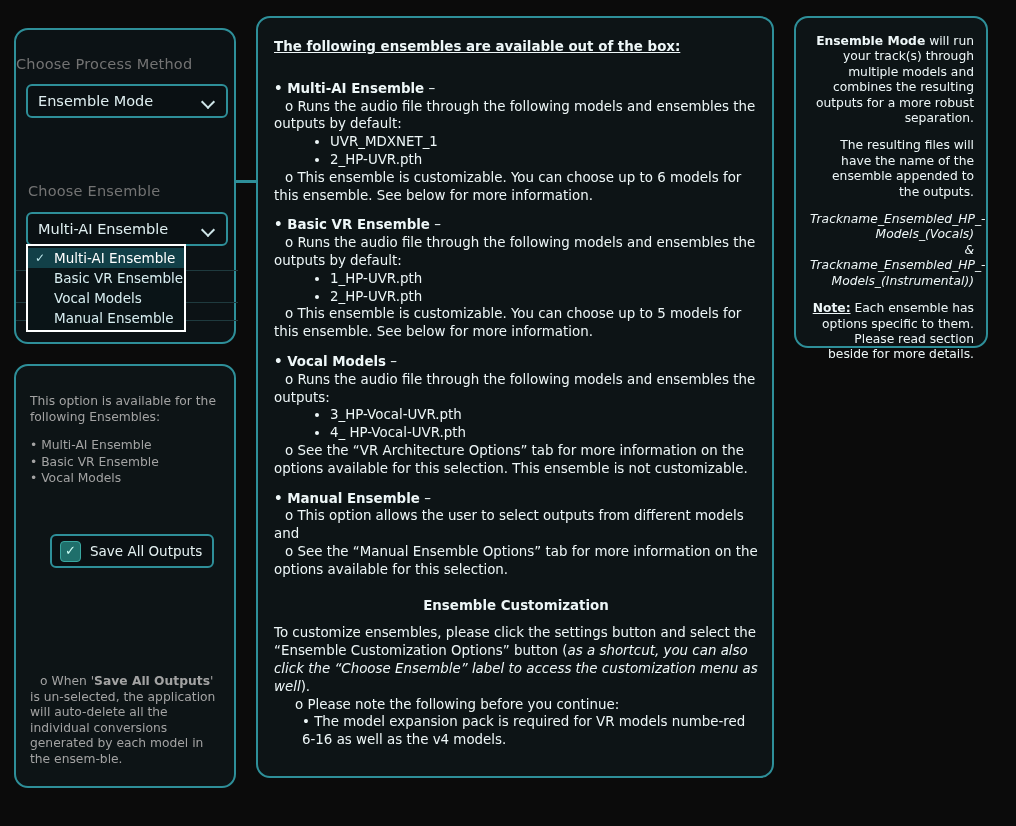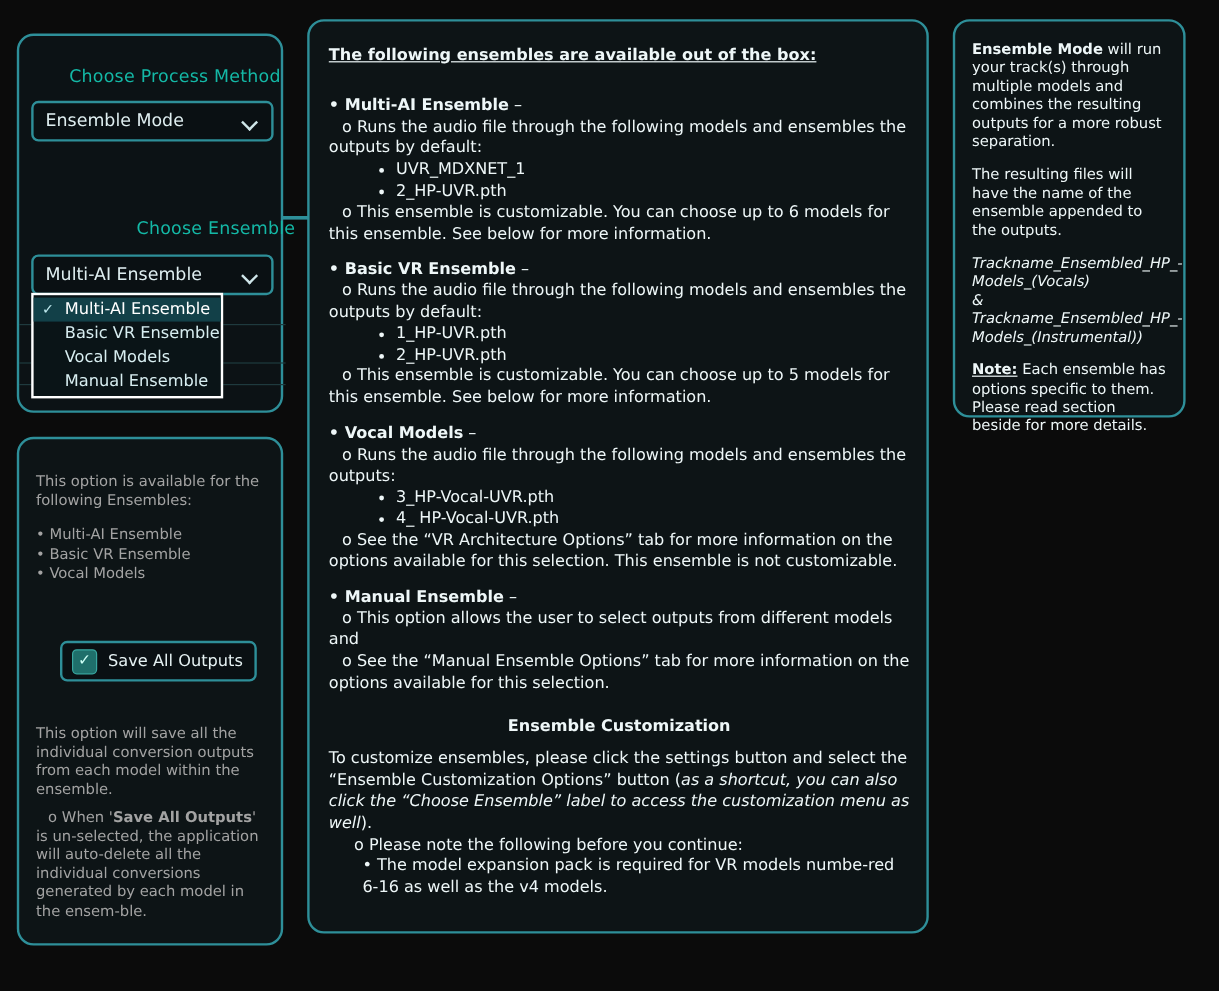--- a/index.html
+++ b/index.html
@@ -29,22 +29,22 @@
 
   
   #process-panel {
     left: 14px;
     top: 28px;
     width: 222px;
     height: 316px;
     background: #0c1215;
   }
   .lbl-heading {
-    color: #14b8a6;
-    text-align: right;
+    color: #737373;
+    text-align: left;
     font-size: 14.5px;
     letter-spacing: .2px;
   }
   #choose-process-label { position: absolute; left: 0; top: 26px; width: 100%; }
   #choose-ensemble-label { position: absolute; left: 0; top: 153px; width: 100%; margin-left: 12px; }
 
   .combo {
     position: absolute;
     height: 34px;
     background: #0a1013;
@@ -207,20 +207,21 @@
     left: 794px;
     top: 16px;
     width: 194px;
     height: 332px;
     padding: 16px 12px 0 14px;
   }
   #right-panel .rtext {
     color: #eef7f8;
     font-size: 12.3px;
     line-height: 15.4px;
+    text-align: right;
   }
   #right-panel p { margin: 0 0 12px 0; }
   #right-panel b { font-weight: bold; }
   #right-panel i { }
   .u { text-decoration: underline; }
 
   
   #connector {
     position: absolute;
     left: 234px;
@@ -282,21 +283,20 @@
       <div>• Multi-AI Ensemble</div>
       <div>• Basic VR Ensemble</div>
       <div>• Vocal Models</div>
     </div>
 
     <div class="save-btn">
       <span class="checkbox">✓</span>
       <span class="label">Save All Outputs</span>
     </div>
 
-    <div class="body-text" id="save-note-1">This option will save all the individual conversion outputs from each model within the ensemble.</div>
 
     <div class="body-text" id="save-note-2">
       <span>  o When '</span><b>Save All Outputs</b><span>' is un-selected, the application will auto-delete all the individual conversions generated by each model in the ensem-ble.</span>
     </div>
   </div>
 
   <div class="panel" id="center-panel">
     <div class="ctext">
 
       <span class="c-head">The following ensembles are available out of the box:</span>

